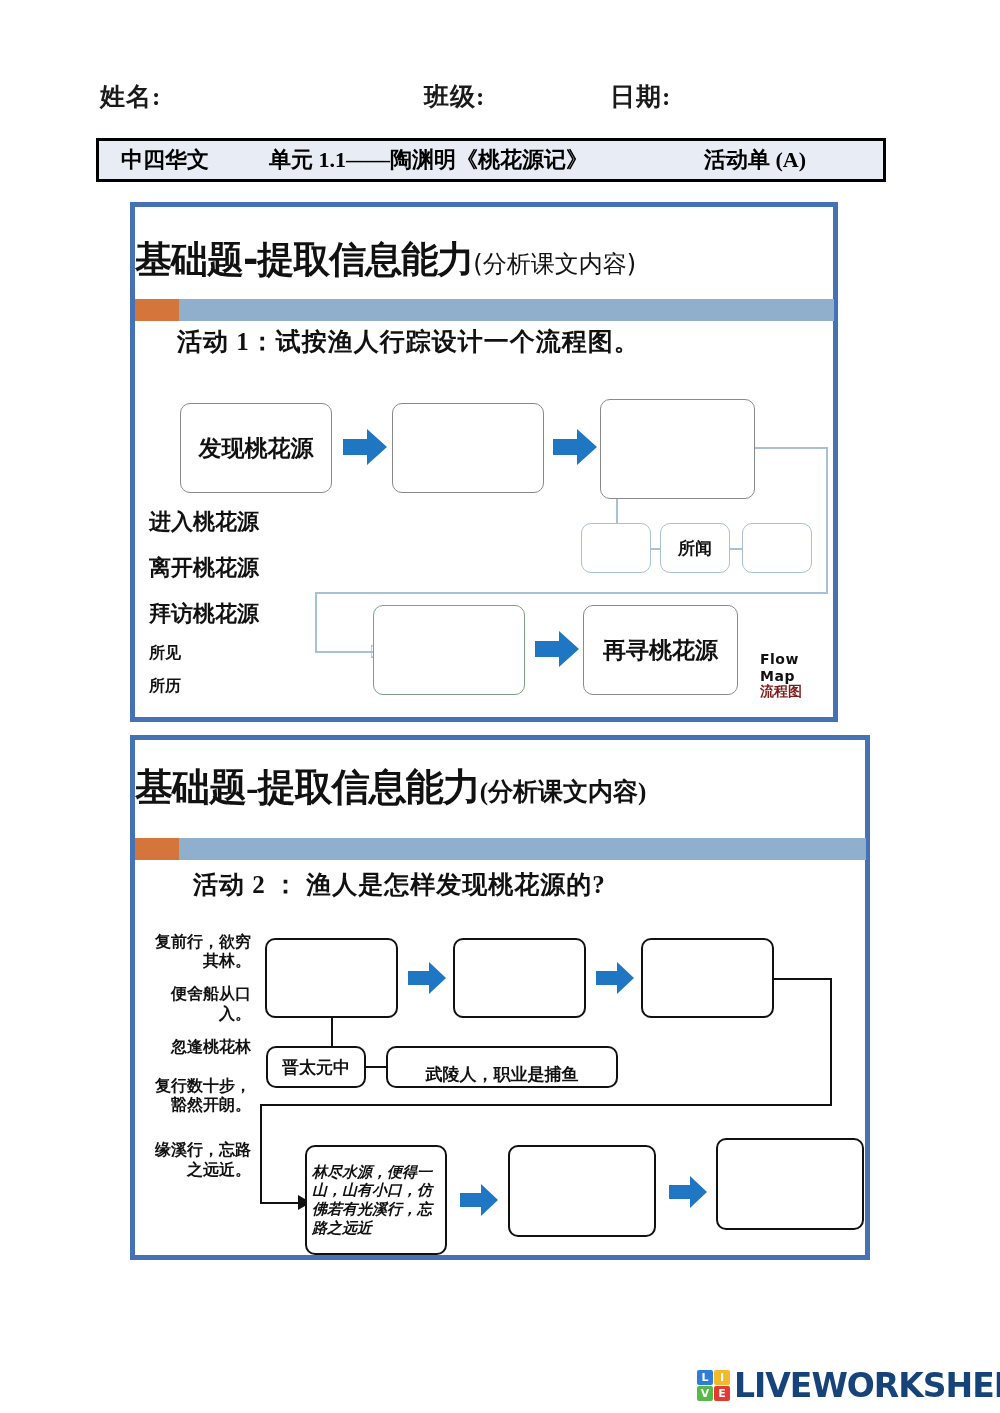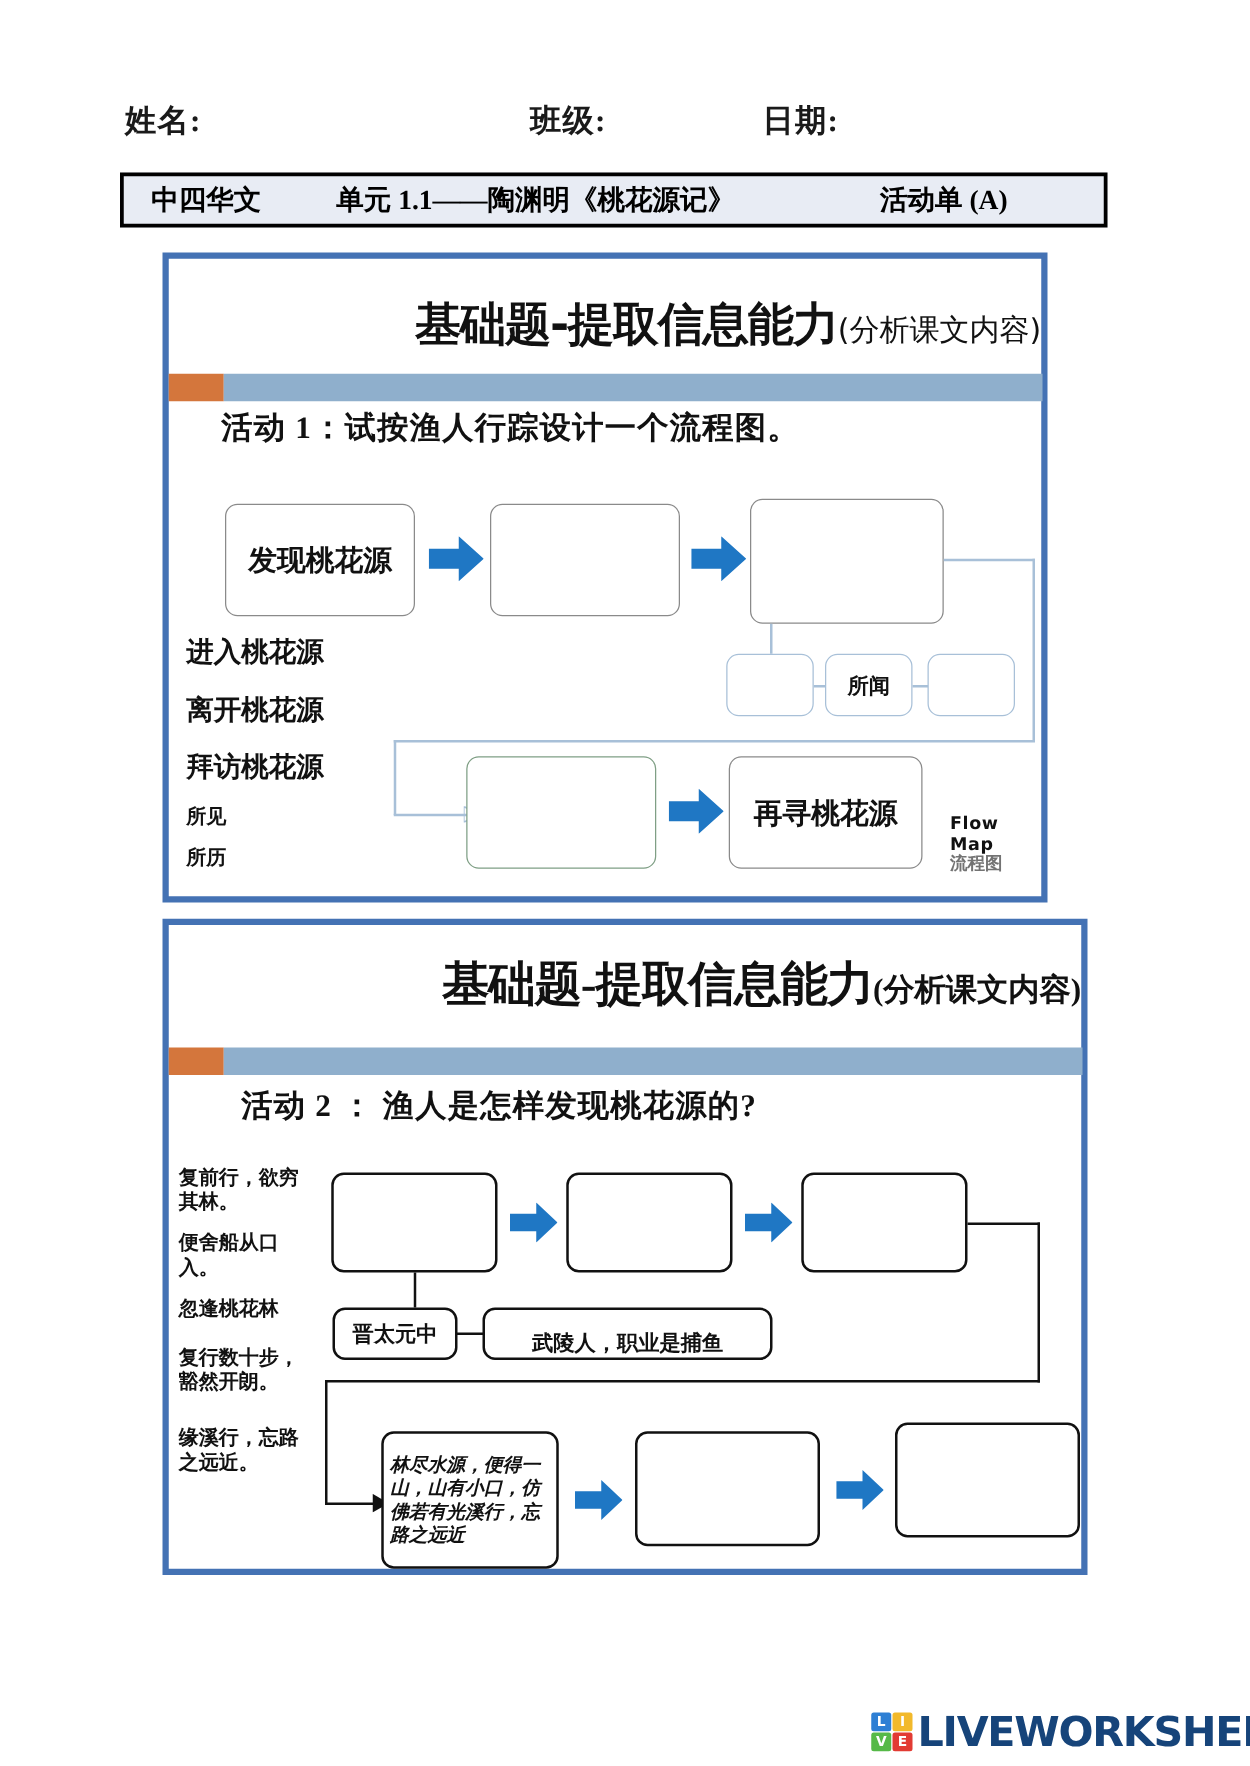--- a/index.html
+++ b/index.html
@@ -43,21 +43,21 @@
     position:absolute;
     border:5px solid #4472b4;
     background:#fff;
     box-sizing:border-box;
   }
   #card1{left:130px;top:202px;width:708px;height:520px;}
   #card2{left:130px;top:735px;width:740px;height:525px;}
 
   .card-title{
     position:absolute;left:0;right:0;
-    text-align:right;
+    text-align:left;
     color:#111;
     white-space:nowrap;
   }
   .card-title .big{
     font-family:"DejaVu Sans","Liberation Sans",sans-serif;
     font-weight:bold;
     letter-spacing:-1px;
   }
   .card-title .small{
     font-family:"DejaVu Sans","Liberation Sans",sans-serif;
@@ -137,25 +137,25 @@
 
   .flowmap{
     position:absolute;left:625px;top:444px;text-align:left;line-height:1.18;
   }
   .flowmap .en{
     font-family:"DejaVu Sans","Liberation Sans",sans-serif;
     font-size:14px;font-weight:600;color:#111;letter-spacing:0.5px;
   }
   .flowmap .cn{
     font-family:"Liberation Serif",serif;
-    font-size:14px;font-weight:bold;color:#737373;
-  }
-
-  
-  .vcol{position:absolute;left:8px;top:192px;width:108px;}
+    font-size:14px;font-weight:bold;color:#7f1d1d;
+  }
+
+  
+  .vcol{position:absolute;left:8px;top:192px;width:108px;text-align:right;}
   .vcol div{
     font-family:"DejaVu Sans","Liberation Sans",sans-serif;
     font-size:16px;font-weight:bold;color:#111;line-height:1.2;
     margin-bottom:14px;
   }
 
   
   .footer{
     position:absolute;left:137px;top:1272px;
     font-family:"Liberation Serif",serif;

